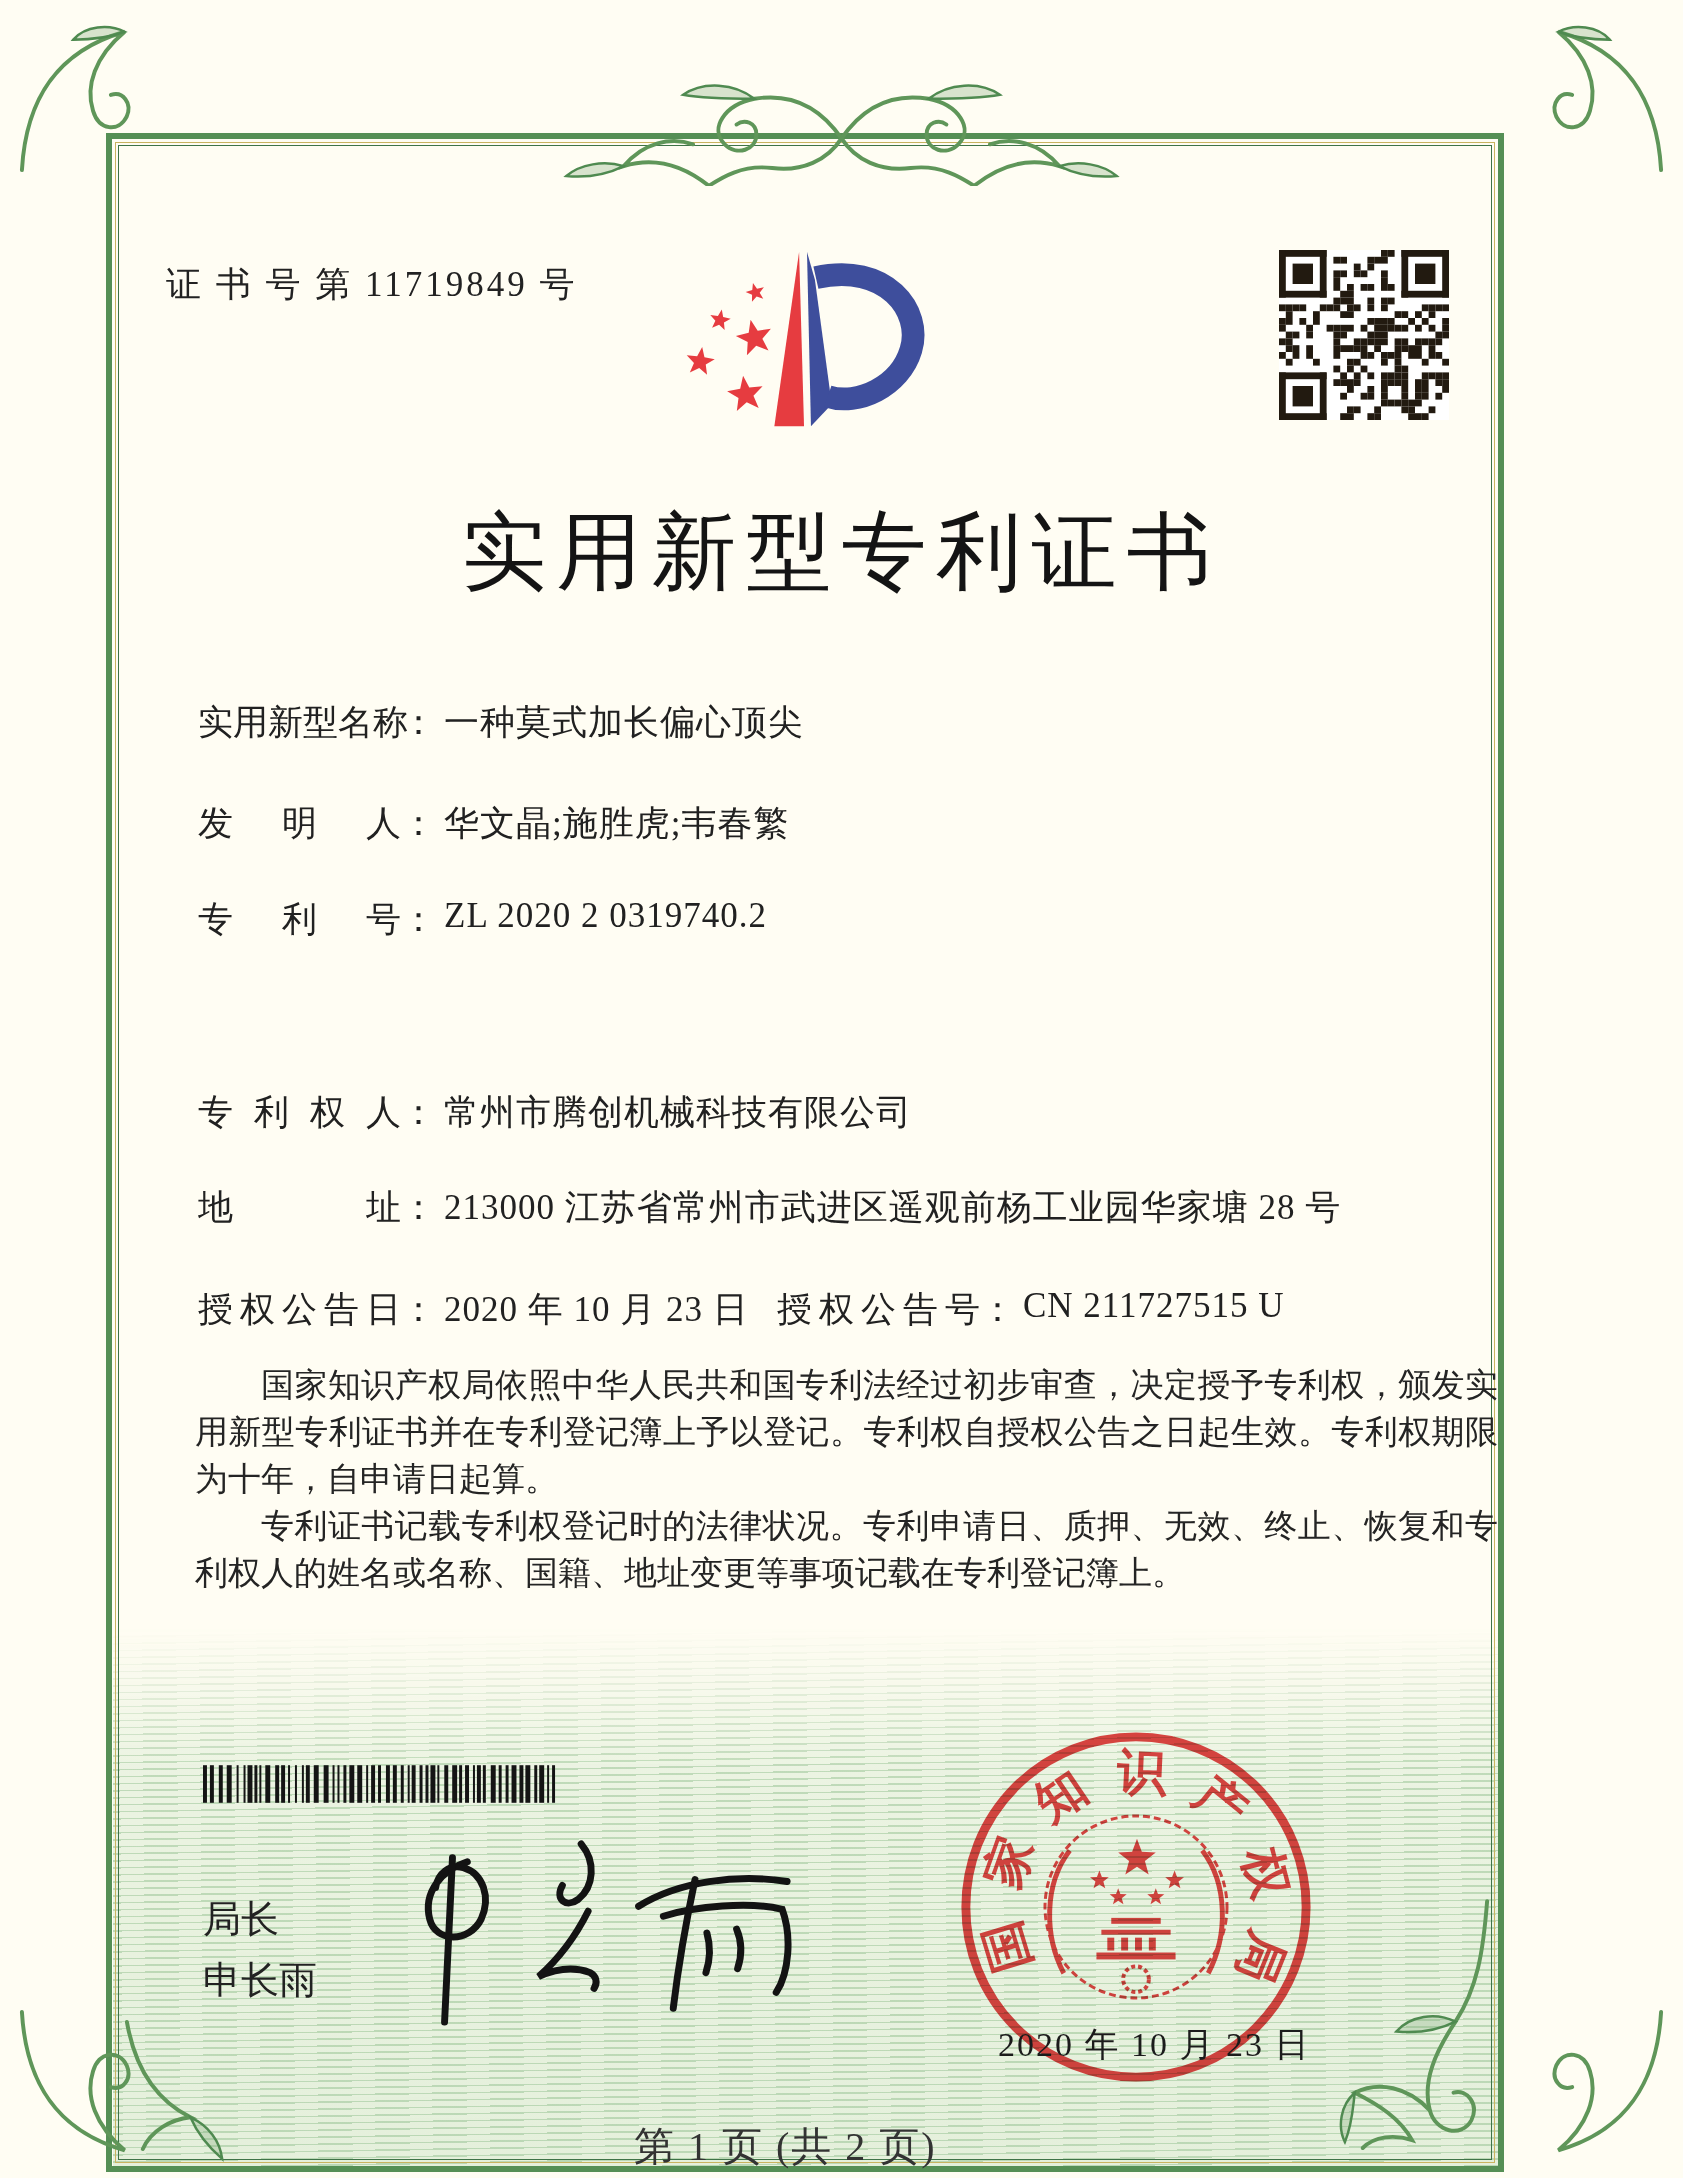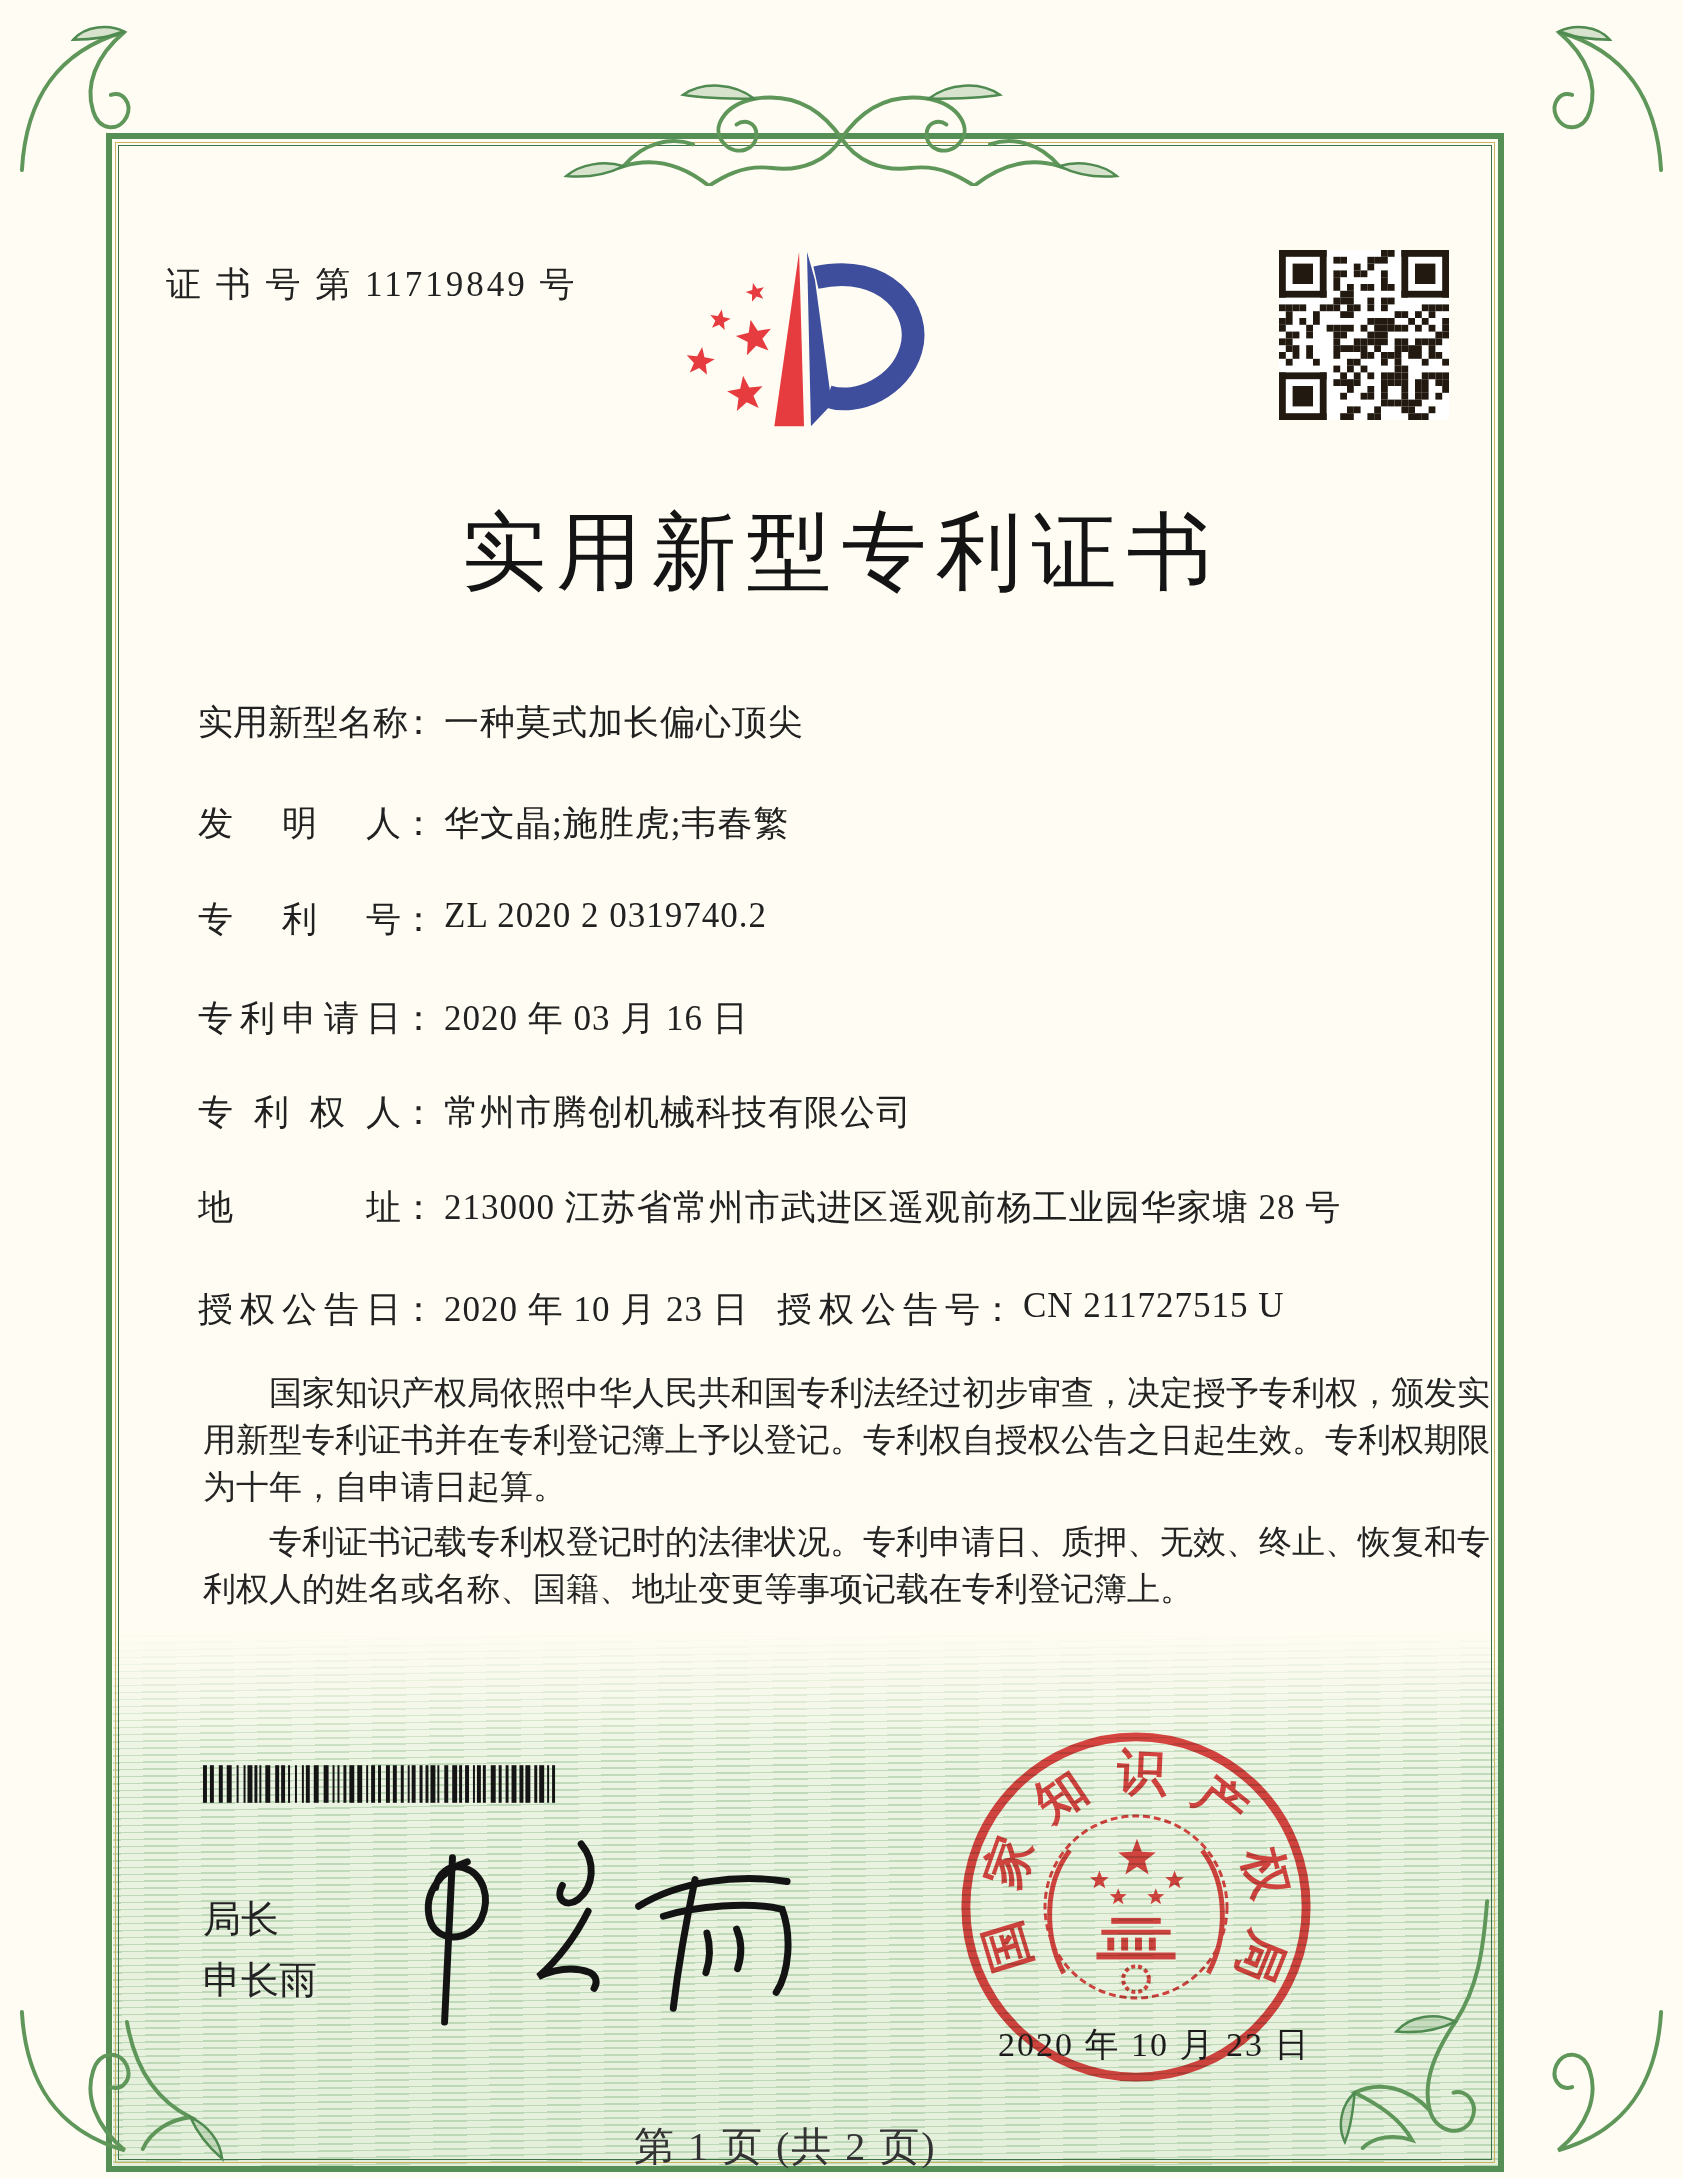--- a/index.html
+++ b/index.html
@@ -30,21 +30,21 @@
          font-size:85px;font-weight:normal;letter-spacing:10px;color:#141414;}
   
   .field-row{position:absolute;left:198px;font-size:35px;white-space:nowrap;color:#212121;}
   .flabel{display:inline-block;width:203px;text-align:justify;text-align-last:justify;vertical-align:top;}
   .fcolon{display:inline-block;vertical-align:top;}
   .fvalue{display:inline-block;margin-left:8px;letter-spacing:1px;vertical-align:top;text-align:center;}
   .pair-b{position:absolute;left:579px;top:0;white-space:nowrap;}
   
   .body-text{position:absolute;left:195px;top:1362px;width:1303px;
              font-size:33px;line-height:47px;text-align:justify;color:#242424;}
-  .body-text p{margin:8px;text-indent:2em;}
+  .body-text p{margin:0;text-indent:2em;}
   
   .barcode{position:absolute;left:203px;top:1765px;}
   .signer{position:absolute;left:203px;top:1889px;font-size:38px;line-height:61px;color:#222;}
   .signature{position:absolute;left:376px;top:1836px;}
   .seal{position:absolute;left:953px;top:1724px;mix-blend-mode:multiply;opacity:.94;}
   .seal-date{position:absolute;left:998px;top:2022px;font-size:34px;letter-spacing:2px;color:#1b1b1b;z-index:5;}
   .footer{position:absolute;left:634px;top:2119px;font-size:40px;letter-spacing:2px;color:#333;}
 </style>
 </head>
 <body>
@@ -328,23 +328,20 @@
 
   <div class="field-row" style="top:699px">
     <span class="flabel">实用新型名称</span><span class="fcolon">：</span><span class="fvalue">一种莫式加长偏心顶尖</span>
   </div>
   <div class="field-row" style="top:800px">
     <span class="flabel">发明人</span><span class="fcolon">：</span><span class="fvalue">华文晶;施胜虎;韦春繁</span>
   </div>
   <div class="field-row" style="top:896px">
     <span class="flabel">专利号</span><span class="fcolon">：</span><span class="fvalue">ZL 2020 2 0319740.2</span>
   </div>
-  <div class="field-row" style="top:995px">
-    <span class="flabel">专利申请日</span><span class="fcolon">：</span><span class="fvalue">2020 年 03 月 16 日</span>
-  </div>
   <div class="field-row" style="top:1089px">
     <span class="flabel">专利权人</span><span class="fcolon">：</span><span class="fvalue">常州市腾创机械科技有限公司</span>
   </div>
   <div class="field-row" style="top:1184px">
     <span class="flabel">地址</span><span class="fcolon">：</span><span class="fvalue">213000 江苏省常州市武进区遥观前杨工业园华家塘 28 号</span>
   </div>
   <div class="field-row" style="top:1286px">
     <span class="flabel">授权公告日</span><span class="fcolon">：</span><span class="fvalue">2020 年 10 月 23 日</span>
     <span class="pair-b">
       <span class="flabel">授权公告号</span><span class="fcolon">：</span><span class="fvalue">CN 211727515 U</span>

